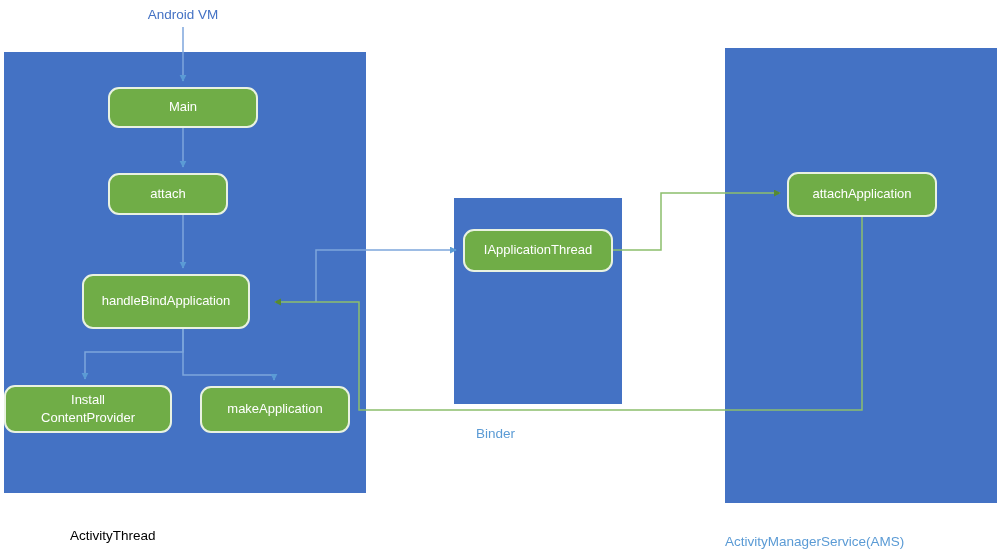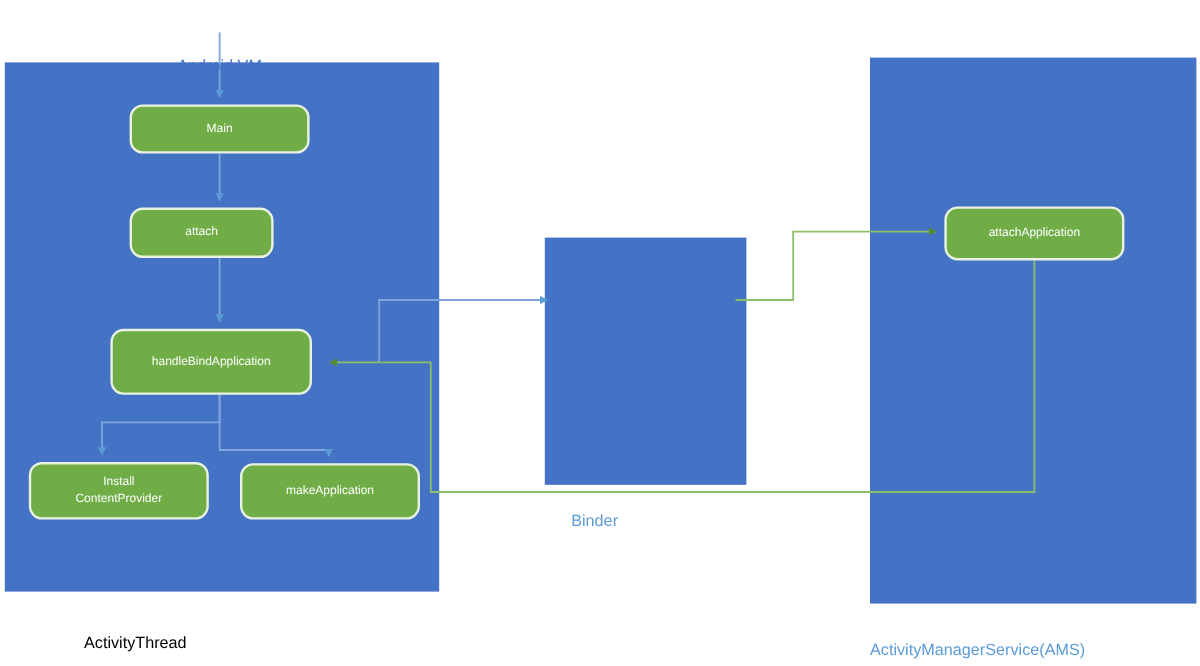--- a/index.html
+++ b/index.html
@@ -30,47 +30,46 @@
     height: 555px;
     pointer-events: none;
   }
 
   .node {
     position: absolute;
     background: #70AD47;
     border: 2px solid #E9F2E1;
     border-radius: 11px;
     color: #ffffff;
-    font-size: 10px;
+    font-size: 13px;
     line-height: 1.4;
     display: flex;
     align-items: center;
     justify-content: center;
     text-align: center;
     box-sizing: border-box;
   }
   .node-main        { left: 108px; top: 87px;  width: 150px; height: 41px; }
   .node-attach      { left: 108px; top: 173px; width: 120px; height: 42px; }
-  .node-handlebind  { left: 92px; top: 274px; width: 168px; height: 55px; }
-  .node-installcp   { left: 24px;  top: 385px; width: 150px; height: 48px; padding: 2px 25px; }
+  .node-handlebind  { left: 82px; top: 274px; width: 168px; height: 55px; }
+  .node-installcp   { left: 4px;  top: 385px; width: 168px; height: 48px; padding: 2px 25px; }
   .node-makeapp     { left: 200px; top: 386px; width: 150px; height: 47px; }
   .node-iappthread  { left: 463px; top: 229px; width: 150px; height: 43px; }
   .node-attachapp   { left: 787px; top: 172px; width: 150px; height: 45px; text-align: right; }
 
   .diagram-label {
     position: absolute;
     font-size: 13.5px;
     white-space: nowrap;
   }
   .label-androidvm {
     left: 103px; top: 7px;
     width: 160px;
     text-align: center;
     color: #4472C4;
-    margin-top: 40px;
   }
   .label-activitythread { left: 70px;  top: 528px; color: #000000; }
   .label-binder         { left: 476px; top: 426px; color: #5B9BD5; }
   .label-ams            { left: 725px; top: 518px; color: #5B9BD5; margin-top: 16px; }
 </style>
 </head>
 <body>
 
 <div class="stage">
 
@@ -107,20 +106,23 @@
   </div>
   <div class="node node-handlebind">
     <span>handleBindApplication</span>
   </div>
   <div class="node node-installcp">
     <span>Install ContentProvider</span>
   </div>
   <div class="node node-makeapp">
     <span>makeApplication</span>
   </div>
+  <div class="node node-iappthread">
+    <span>IApplicationThread</span>
+  </div>
   <div class="node node-attachapp">
     <span>attachApplication</span>
   </div>
 
   <div class="diagram-label label-androidvm">Android VM</div>
   <div class="diagram-label label-activitythread">ActivityThread</div>
   <div class="diagram-label label-binder">Binder</div>
   <div class="diagram-label label-ams">ActivityManagerService(AMS)</div>
 
 </div>

